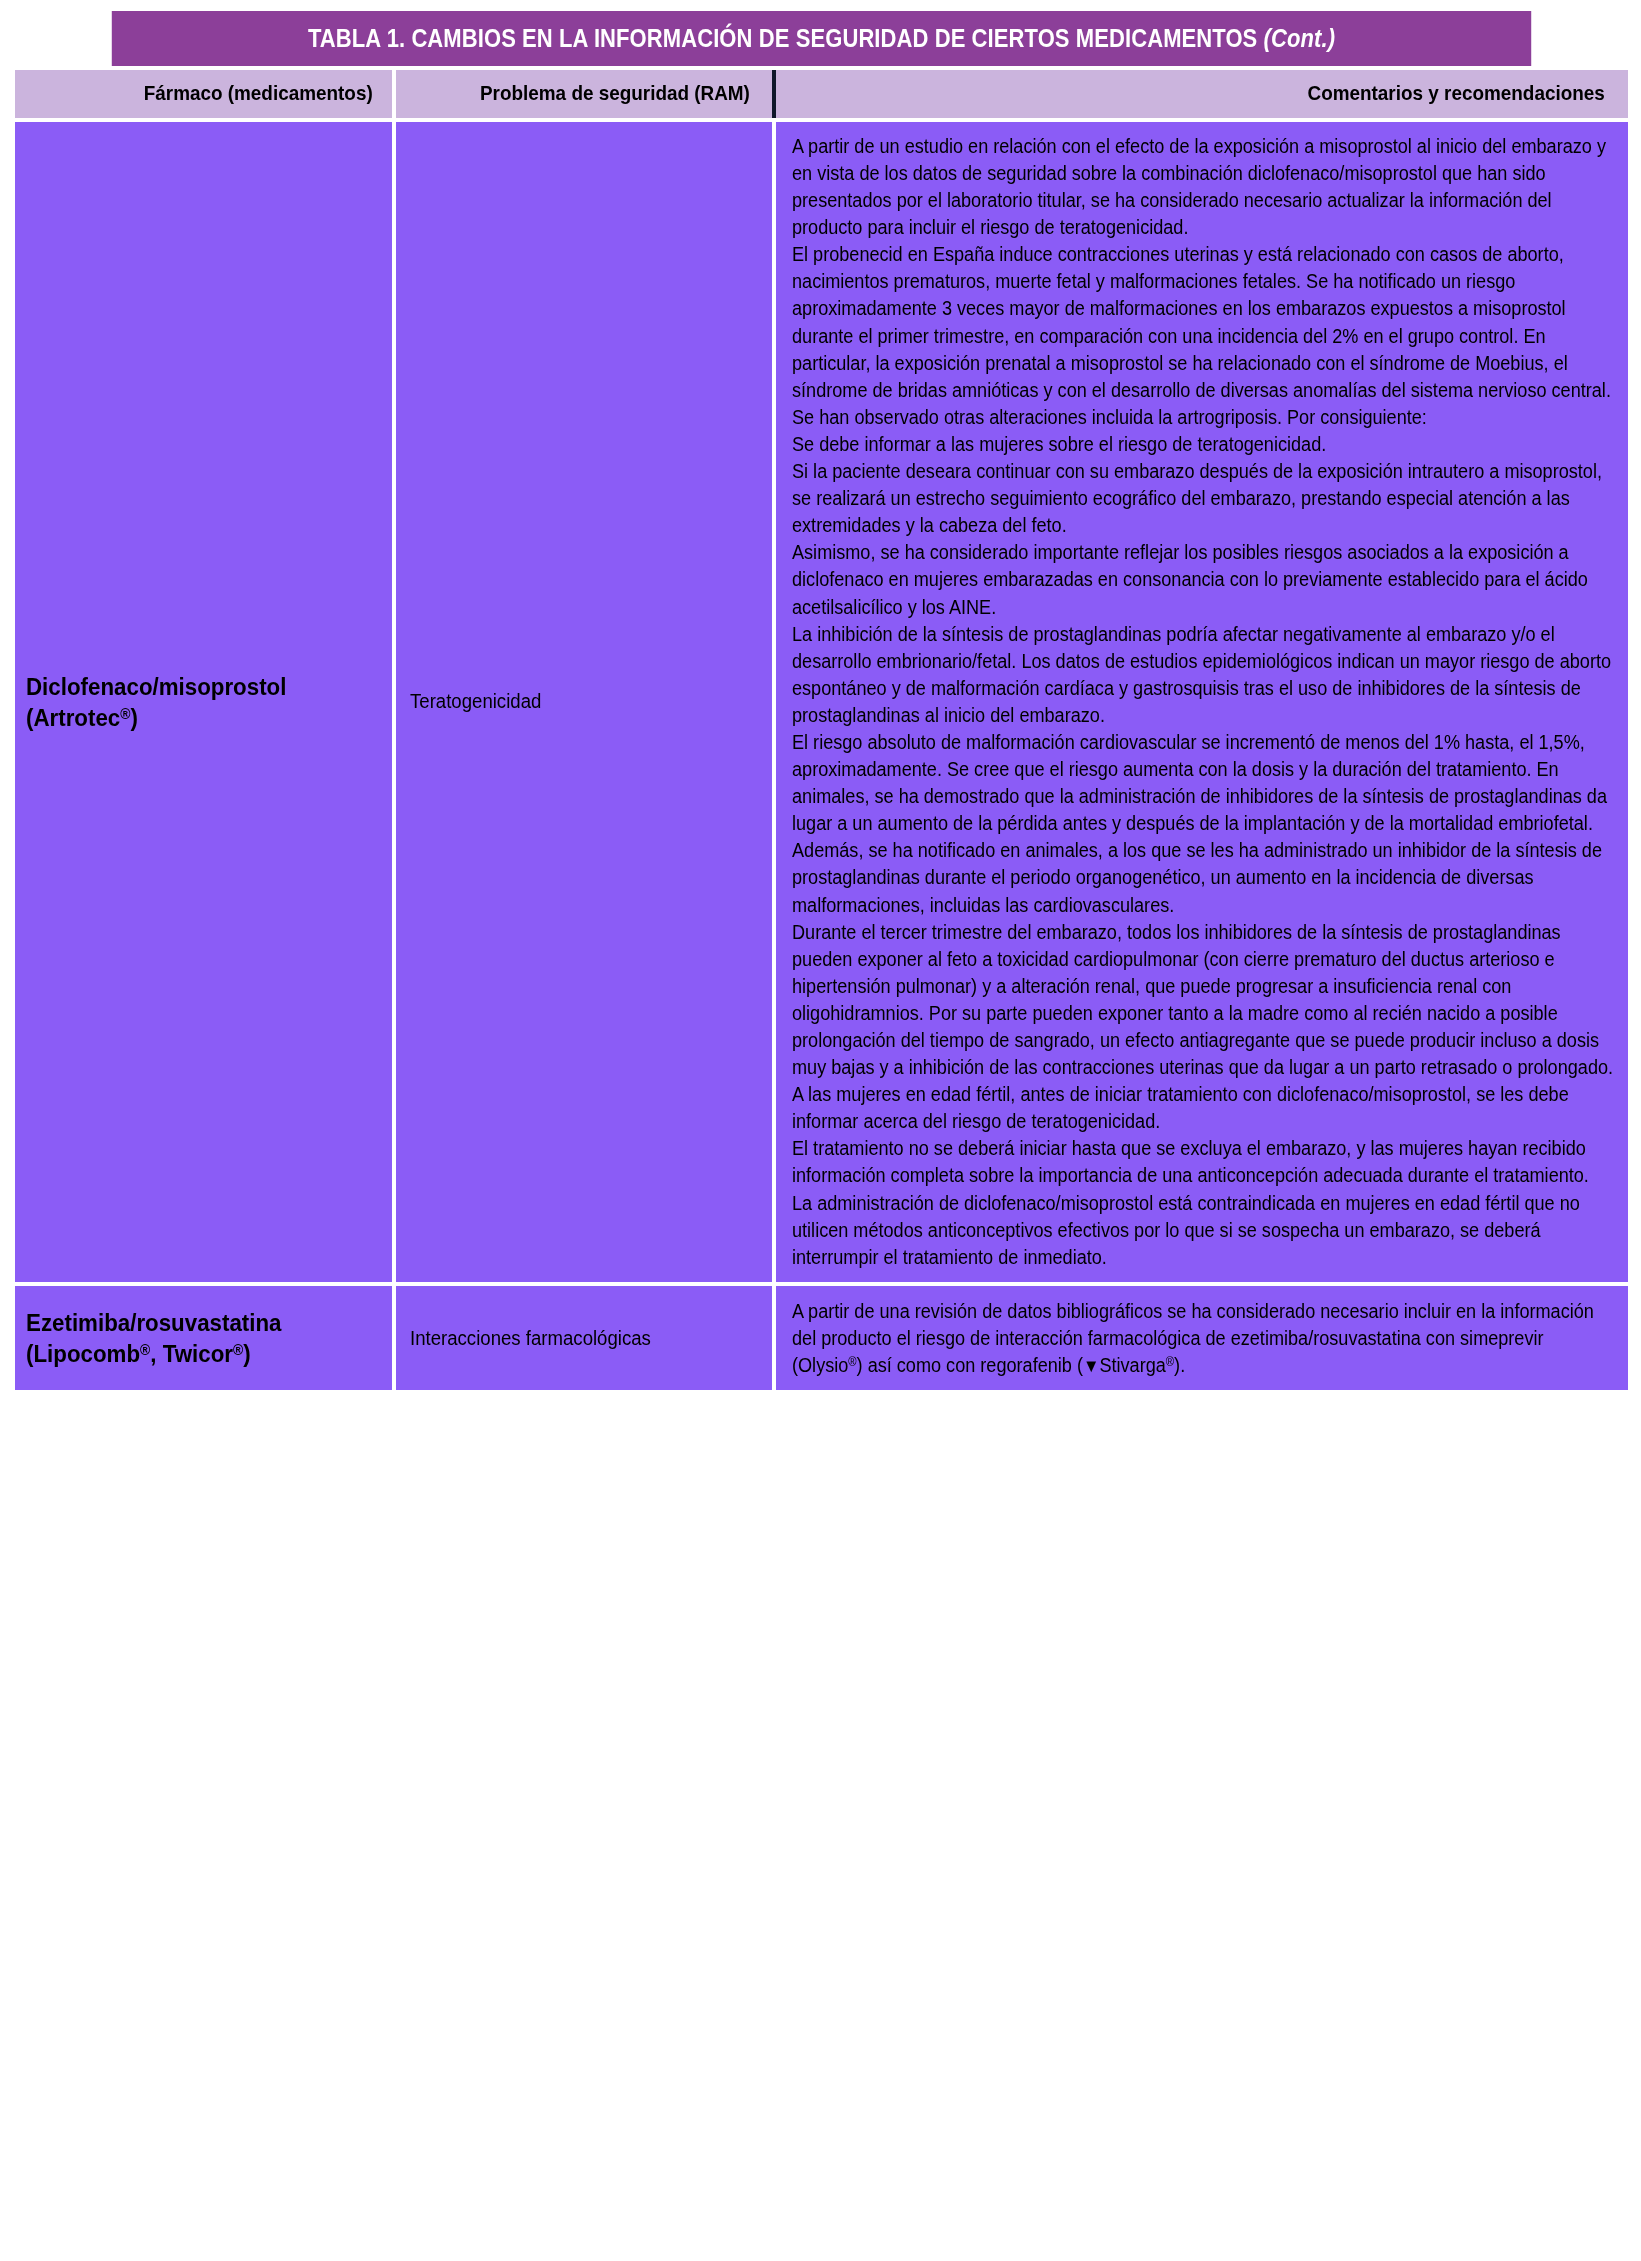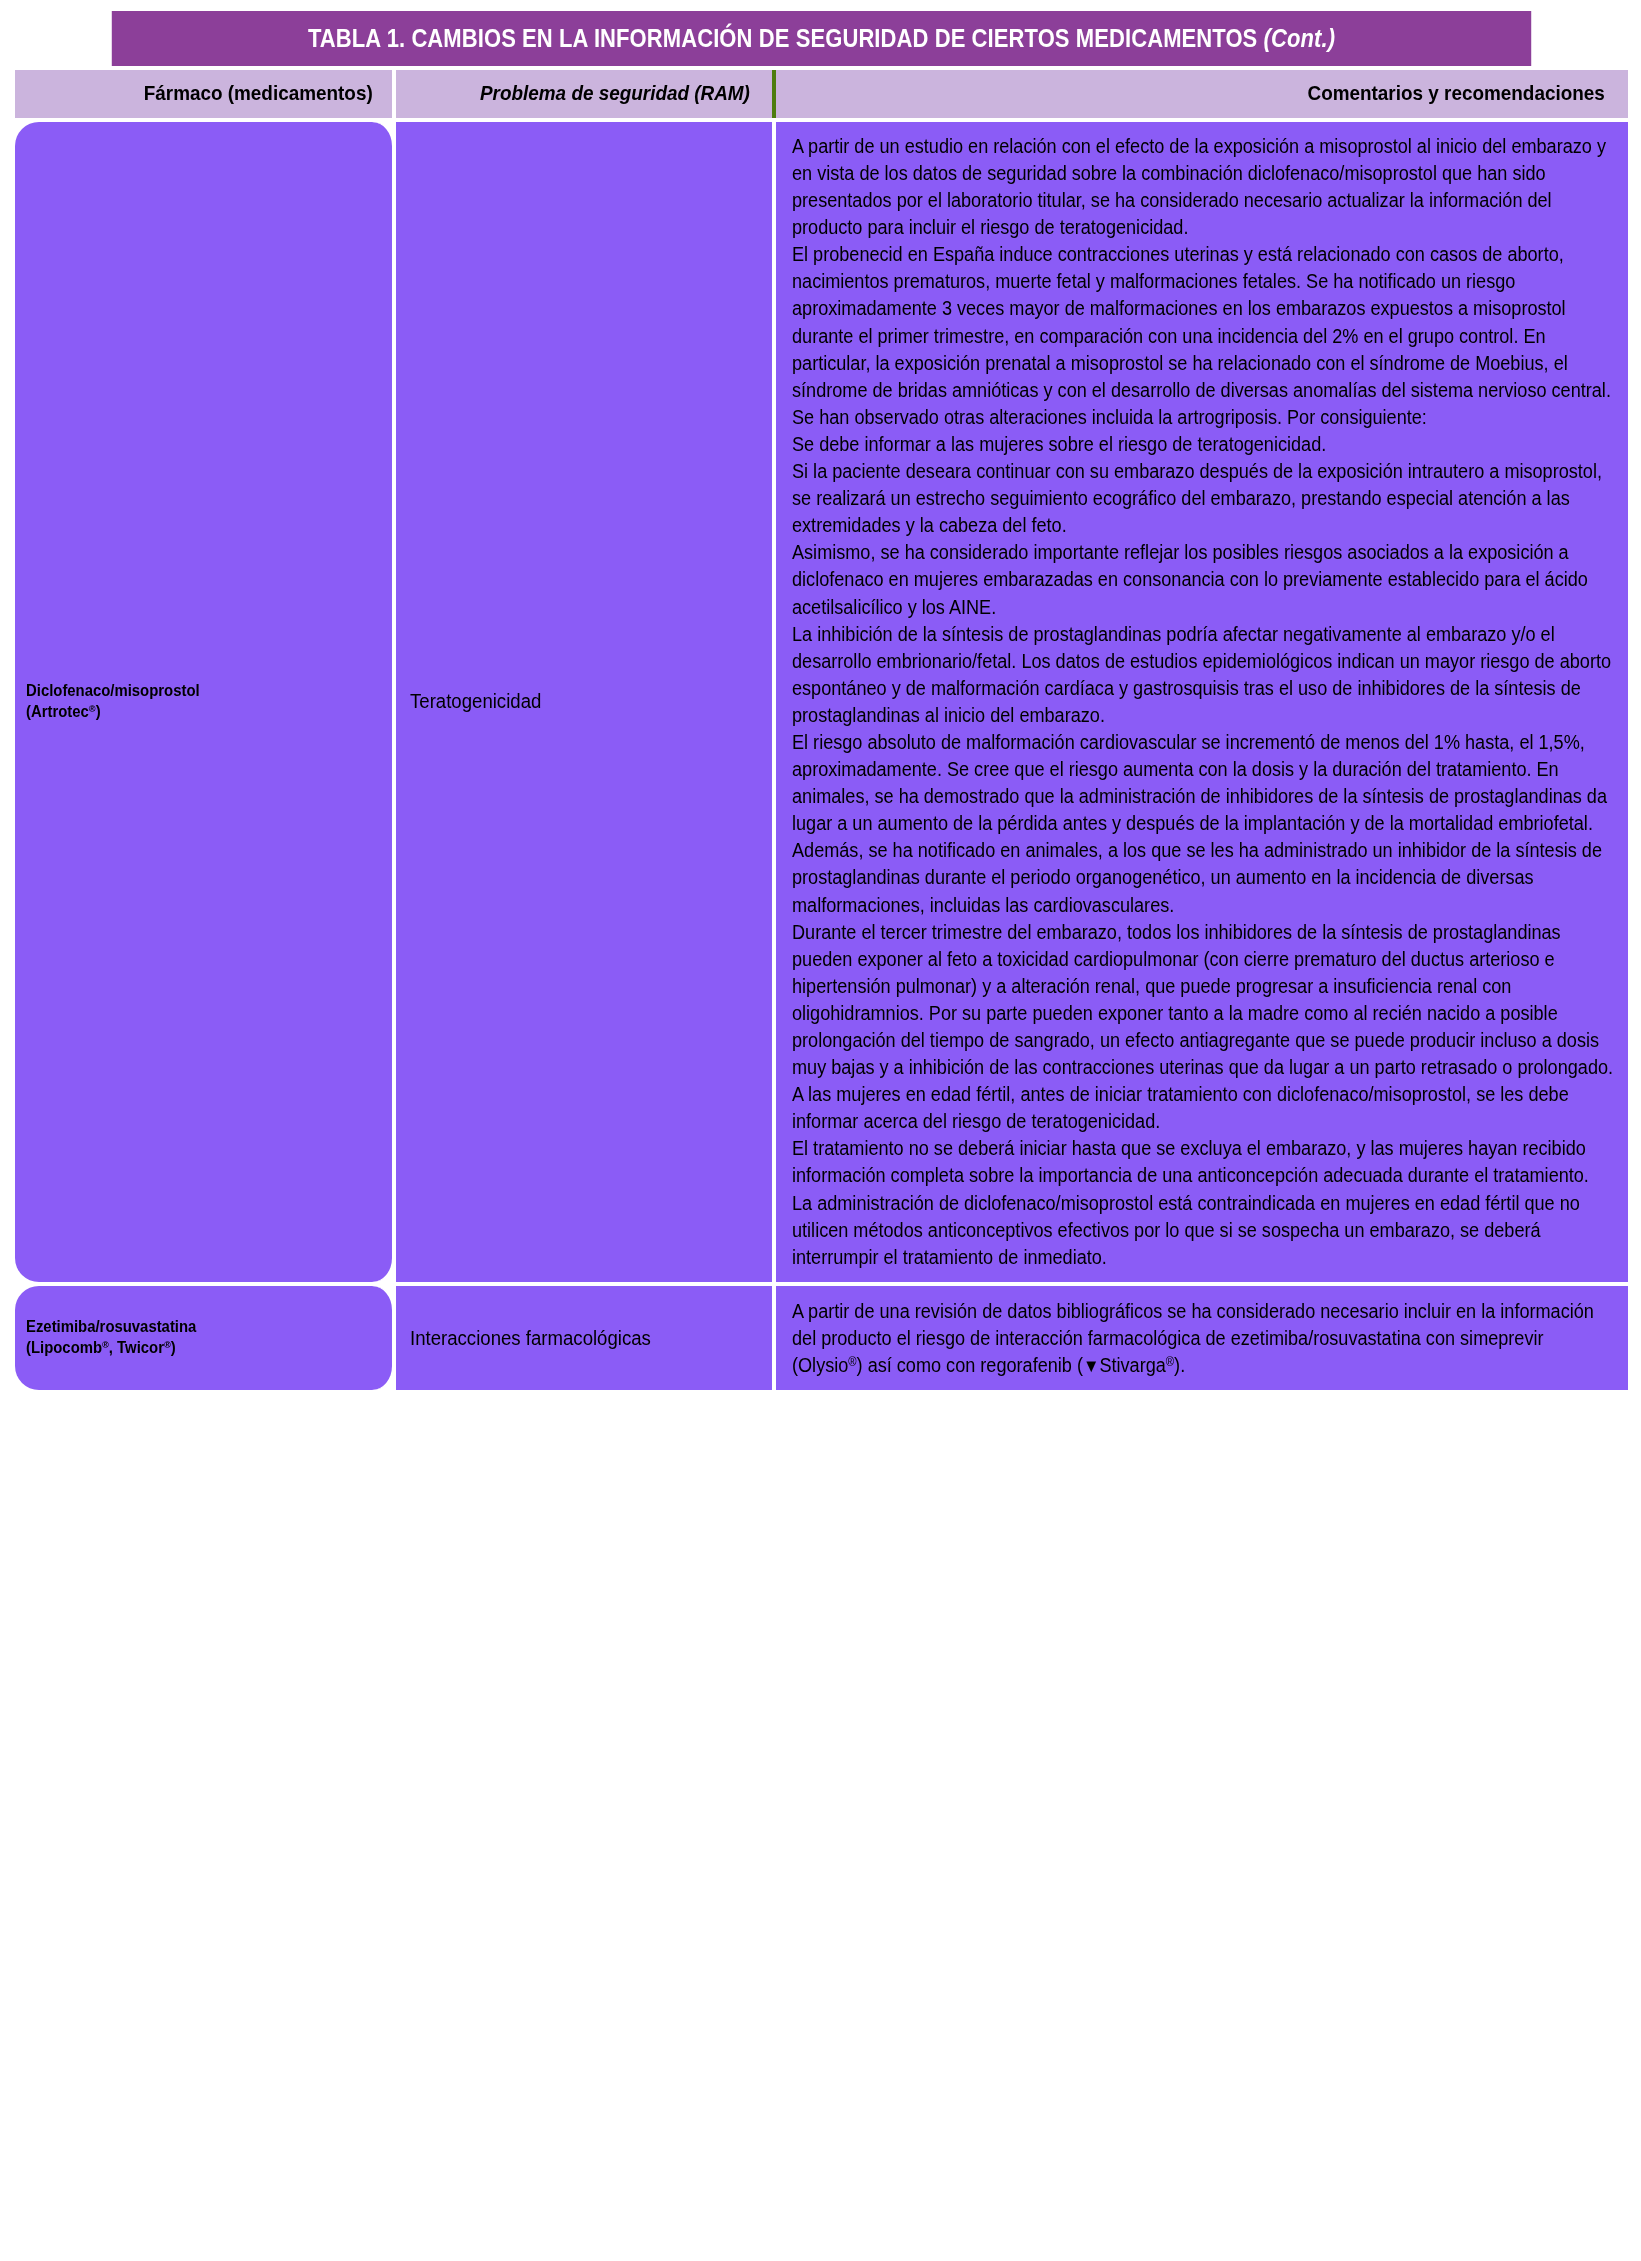--- a/index.html
+++ b/index.html
@@ -57,38 +57,37 @@
     line-height: 1.1;
     vertical-align: middle;
   }
   .col-head .sq {
     display: inline-block;
     transform: scaleX(0.90);
     transform-origin: center center;
     white-space: nowrap;
   }
   .col-head.c1 { border-right: 4px solid #ffffff; }
-  .col-head.c2 { border-right: 4px solid #4d7c0f; font-style: italic; }
+  .col-head.c2 { border-right: 4px solid #0f172a; }
 
   
   .cell {
     background: #8b5cf6;
     color: #000000;
     vertical-align: middle;
     padding: 11.4px 14.6px 11.4px 16px;
     font-size: 20px;
     line-height: 1.355;
   }
   .cell.drug {
     font-weight: bold;
-    font-size: 16px;
+    font-size: 24px;
     line-height: 1.3;
     padding-left: 11.4px;
     padding-right: 20px;
-    border-radius: 24px;
   }
   .cell.ram {
     font-weight: normal;
     padding-left: 14.6px;
     margin-left: 31px;
   }
   .cell.c1 { border-right: 4px solid #ffffff; }
   .cell.c2 { border-right: 4px solid #ffffff; }
 
   .cell .sq {

